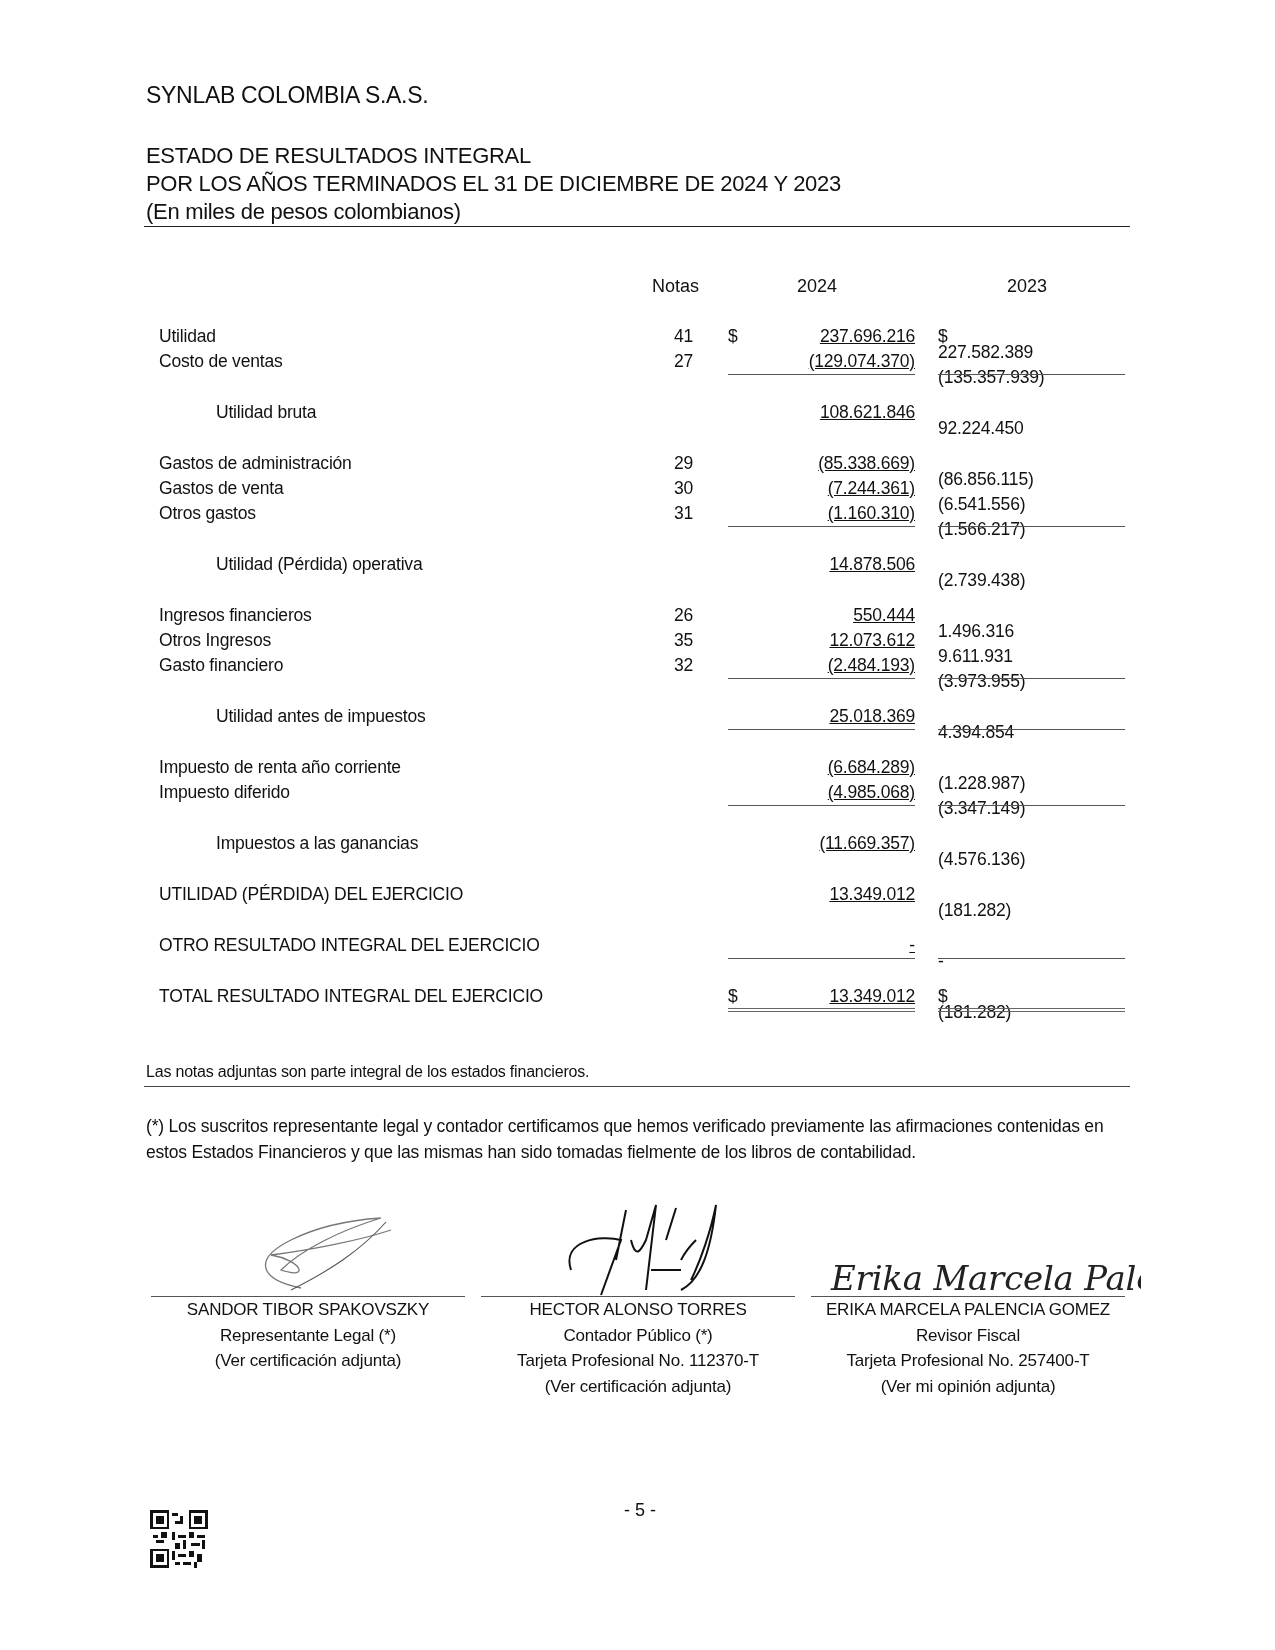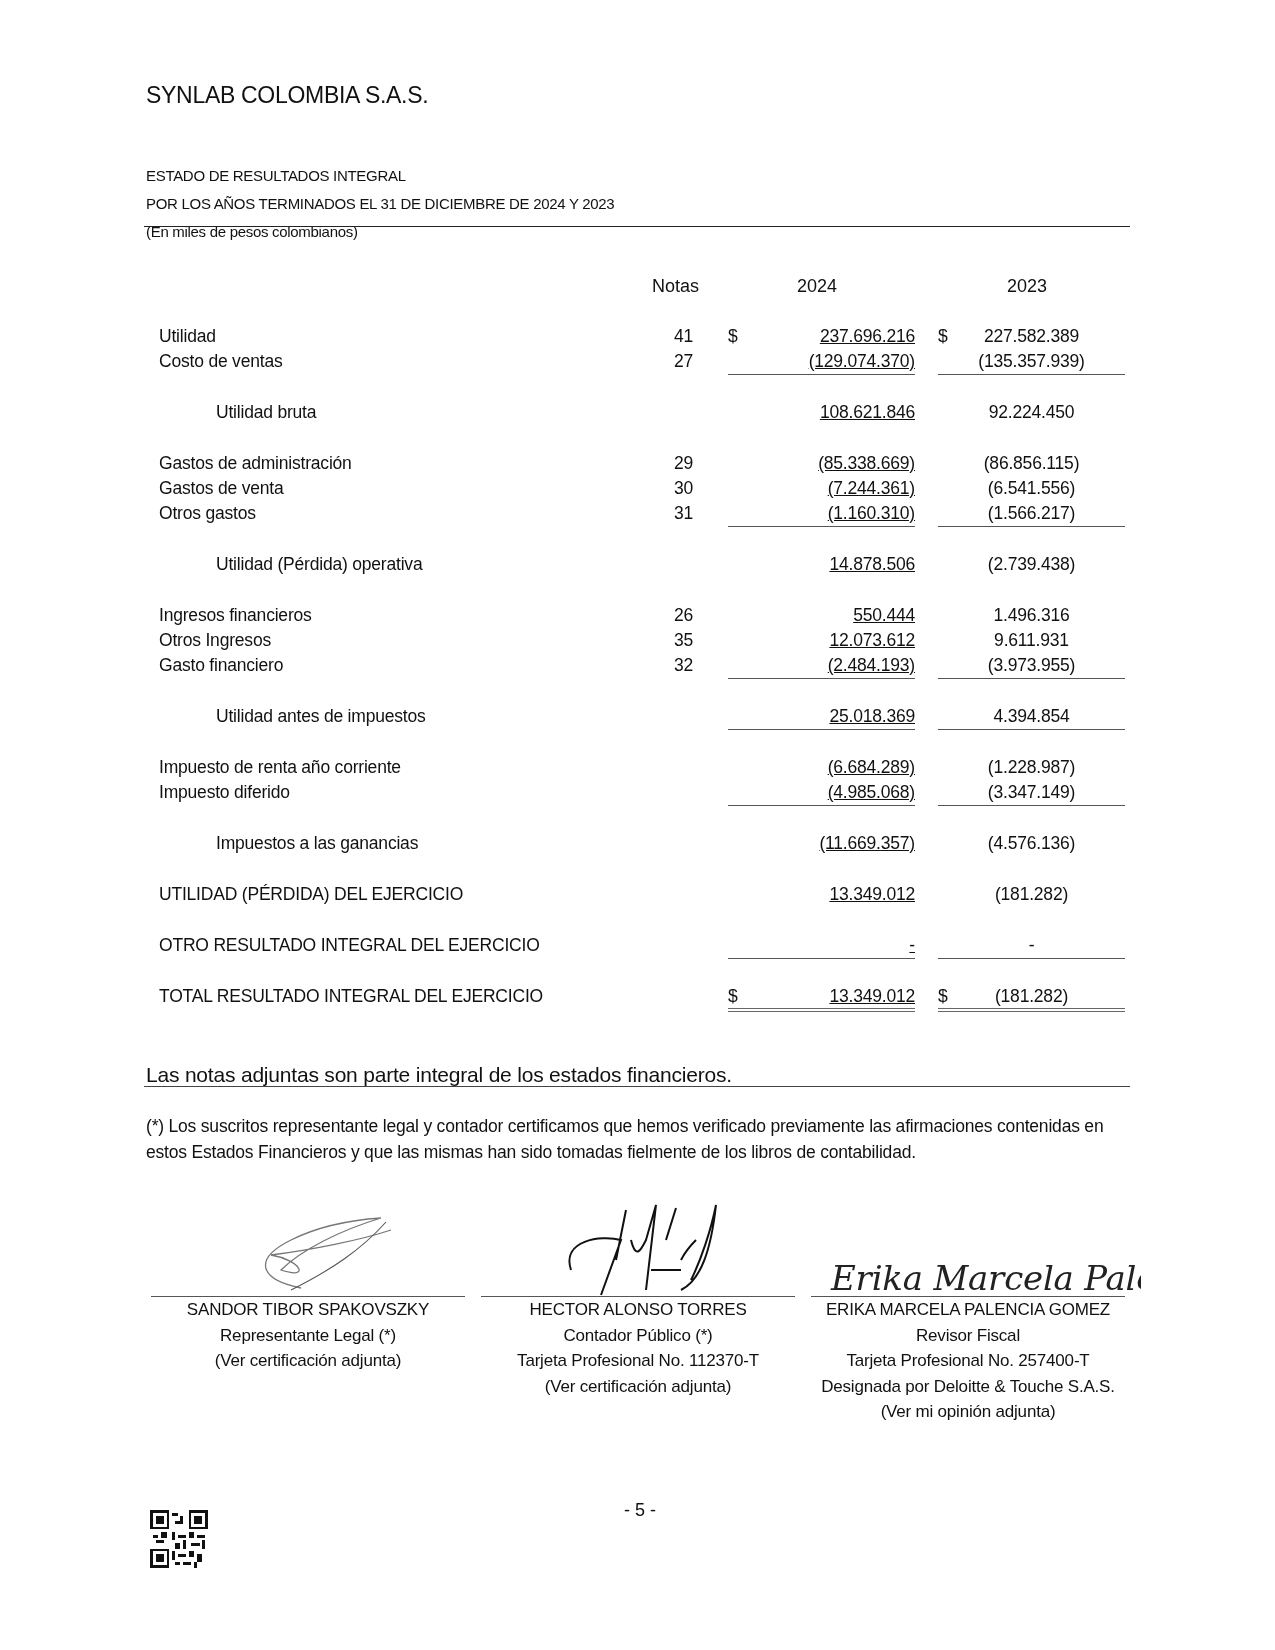--- a/index.html
+++ b/index.html
@@ -1,35 +1,35 @@
 <!DOCTYPE html>
 <html><head>
 <meta charset="utf-8">
 <style>
   html, body { margin:0; padding:0; background:#ffffff; }
   body { width:1275px; height:1650px; position:relative; overflow:hidden;
          font-family:"Liberation Sans", sans-serif; color:#111111; }
   .abs { position:absolute; }
   .company { left:146px; top:82px; font-size:23px; letter-spacing:-0.3px; }
-  .hdr { left:146px; font-size:15px; letter-spacing:-0.3px;margin-top:24px; }
+  .hdr { left:146px; font-size:22px; letter-spacing:-0.3px; }
   .rule { left:144px; width:986px; height:0; border-top:1.5px solid #222; }
   .colhead { font-size:18px; top:276px; }
   .row { position:absolute; left:0; width:1275px; height:24px; font-size:17.5px; letter-spacing:-0.2px; }
   .row .label { position:absolute; left:159px; top:0; white-space:nowrap; }
   .row .label.sub { left:216px; }
   .row .note { position:absolute; left:657px; width:36px; text-align:right; top:0; }
   .row .cur1 { position:absolute; left:728px; top:0; }
   .row .cur2 { position:absolute; left:938px; top:0; }
   .row .v1 { position:absolute; left:728px; width:187px; text-align:right; top:0;text-decoration:underline; }
-  .row .v2 { position:absolute; left:938px; width:187px; text-align:center; top:0; }
+  .row .v2 { position:absolute; left:938px; width:187px; text-align:left; top:16px; }
   .ul1 { position:absolute; left:728px; width:187px; top:23px; border-top:1.2px solid #555; }
   .ul2 { position:absolute; left:938px; width:187px; top:23px; border-top:1.2px solid #555; }
   .dul1 { position:absolute; left:728px; width:187px; top:22px; height:2px; border-top:1.2px solid #666; border-bottom:1.2px solid #666; }
   .dul2 { position:absolute; left:938px; width:187px; top:22px; height:2px; border-top:1.2px solid #666; border-bottom:1.2px solid #666; }
-  .notes-line { left:146px; top:1063px; font-size:21px; letter-spacing:-0.2px; }
+  .notes-line { left:146px; top:1063px; font-size:16px; letter-spacing:-0.2px; }
   .rule2 { left:144px; top:1086px; width:986px; border-top:1.5px solid #444; }
   .cert { left:146px; top:1113px; width:990px; font-size:17.5px; line-height:26px; letter-spacing:-0.2px; }
   .sigblock { position:absolute; top:1200px; width:330px; text-align:center; font-size:17px; line-height:25.5px; letter-spacing:-0.2px; }
   .sigline { height:96px; border-bottom:1px solid #555; position:relative; margin:0 8px; }
   .sigline svg { position:absolute; left:0; top:0; }
   .pagenum { left:600px; top:1500px; width:80px; text-align:center; font-size:18px; }
   .qr { left:150px; top:1510px; width:58px; height:58px; }
 </style>
 </head>
 <body>
@@ -202,21 +202,20 @@
 
 <div class="sigblock" style="left:803px;">
   <div class="sigline">
     <svg width="330" height="96">
       <text x="20" y="90" font-family="DejaVu Serif, serif" font-style="italic" font-size="34" fill="#222">Erika Marcela Palenaa.</text>
     </svg>
   </div>
   <div>ERIKA MARCELA PALENCIA GOMEZ</div>
   <div>Revisor Fiscal</div>
   <div>Tarjeta Profesional No. 257400-T</div>
-  <div>Designada por Deloitte &amp; Touche S.A.S.</div>
   <div>(Ver mi opinión adjunta)</div>
 </div>
 
 <svg class="abs qr" viewBox="0 0 21 21" shape-rendering="crispEdges">
   <rect width="21" height="21" fill="#fff"></rect>
   <g fill="#111">
     <rect x="0" y="0" width="7" height="7"></rect>
       <rect x="1" y="1" width="5" height="5" fill="#fff"></rect>
       <rect x="2" y="2" width="3" height="3"></rect>
     <rect x="14" y="0" width="7" height="7"></rect>

